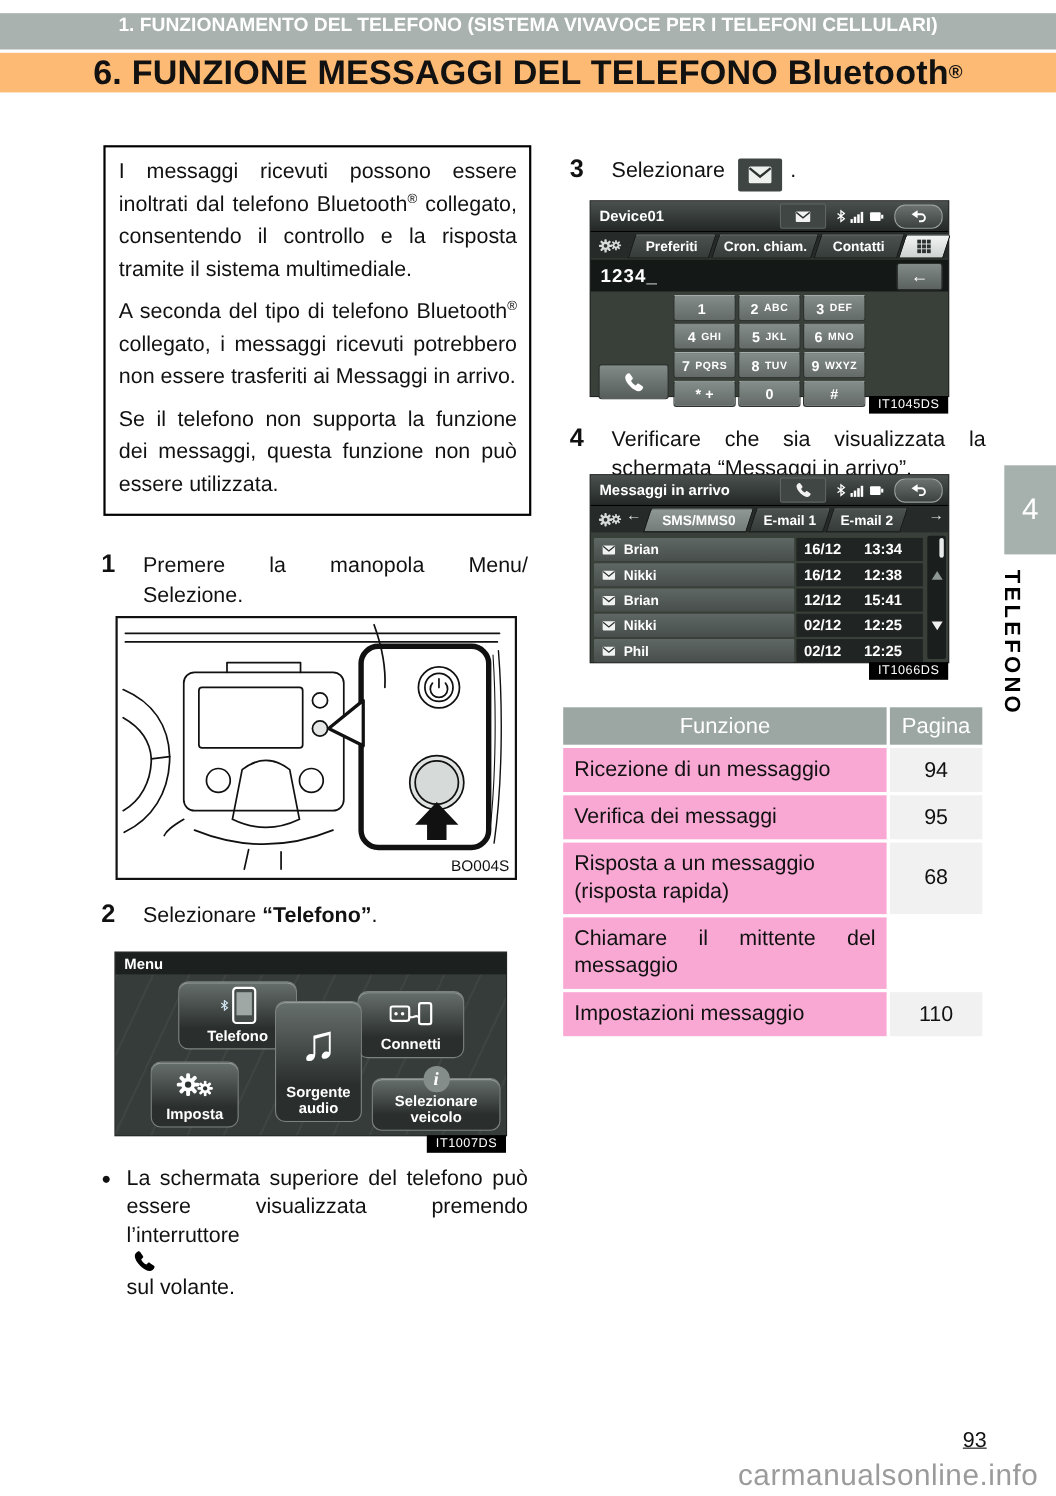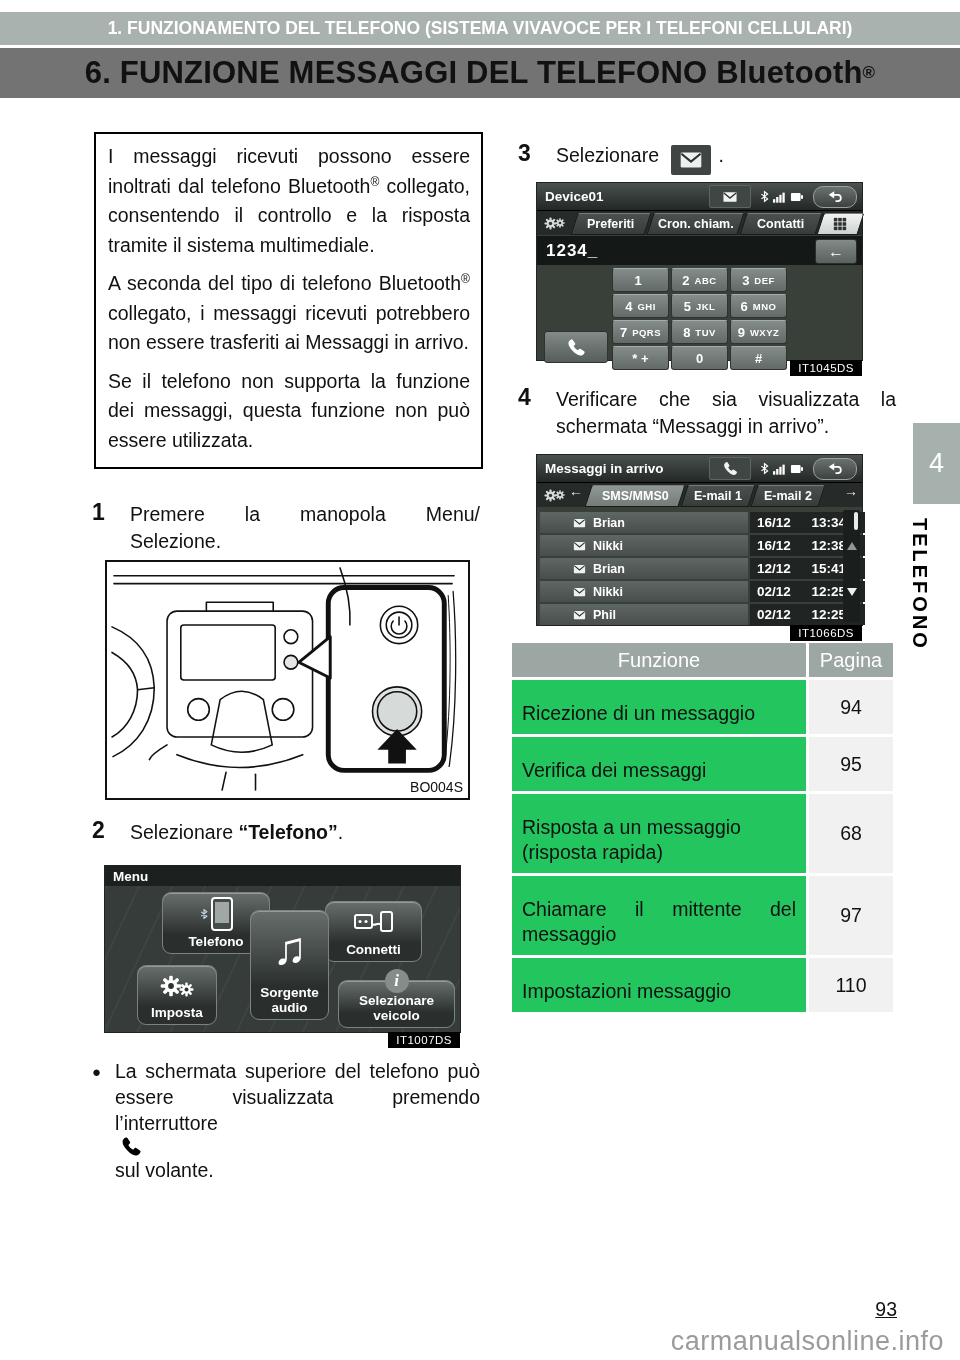--- a/index.html
+++ b/index.html
@@ -2,22 +2,22 @@
 <html><head>
 <meta charset="utf-8">
 <style>
   html,body{margin:0;padding:0;}
   body{width:960px;height:1360px;position:relative;background:#fff;
        font-family:"Liberation Sans",sans-serif;color:#111;overflow:hidden;}
   .abs{position:absolute;}
 
   
   .header-bar{left:0;top:12px;width:960px;height:33px;background:#a9b2ae;color:#fff;
-              font-weight:bold;font-size:17.5px;display:flex;align-items:center;justify-content:center;}
-  .title-bar{left:0;top:48px;width:960px;height:50px;background:#737373;display:flex;
+              font-weight:bold;font-size:17.5px;display:flex;align-items:flex-start;justify-content:center;}
+  .title-bar{left:0;top:48px;width:960px;height:36px;background:#fdba74;display:flex;
              align-items:center;justify-content:center;font-size:31px;font-weight:bold;letter-spacing:.2px;}
   .title-bar sup{font-size:17px;line-height:0;vertical-align:super;font-weight:bold;}
   .chapter-tab{left:913px;top:423px;width:47px;height:81px;background:#a6b0ac;color:#fff;
                font-size:27px;display:flex;align-items:center;justify-content:center;}
   .side-label{left:908px;top:518px;writing-mode:vertical-rl;font-weight:bold;font-size:20px;
               letter-spacing:3px;color:#000;}
   .page-number{right:63px;top:1298px;font-size:19.5px;text-decoration:underline;}
   .watermark{right:16px;top:1326px;font-size:27px;color:#9b9b9b;letter-spacing:.5px;}
 
   
@@ -79,24 +79,24 @@
   .key{position:absolute;width:55px;height:22px;border-radius:3px;color:#fff;
        background:linear-gradient(#848d8a,#636a67);border:1px solid #2e3331;border-top-color:#a5acaa;
        display:flex;align-items:center;justify-content:center;gap:5px;}
   .key .kn{font-size:13px;font-weight:bold;}
   .key .kl{font-size:9.5px;font-weight:bold;letter-spacing:.5px;}
   .call-btn{position:absolute;left:7px;top:138px;width:62px;height:30px;border-radius:3px;
             background:linear-gradient(#828b88,#565d5a);border:1px solid #2e3331;color:#fff;
             display:flex;align-items:center;justify-content:center;}
 
   
-  .inbox-shot{left:537px;top:455px;width:325px;height:170px;}
+  .inbox-shot{left:537px;top:432px;width:325px;height:170px;}
   .msg-row{position:absolute;left:3px;height:21px;display:flex;color:#fff;}
   .msg-left{width:182px;background:linear-gradient(#60686 5,#4a524f);background:linear-gradient(#5f6764,#474e4b);
-            display:flex;align-items:center;border-radius:1px;padding-left:26px;}
+            display:flex;align-items:center;border-radius:1px;}
   .msg-left .nm{font-size:12.5px;font-weight:bold;margin-left:6px;}
   .msg-right{width:115px;background:#20252 3;background:#202523;display:flex;align-items:center;
              justify-content:space-between;font-size:13.5px;font-weight:bold;margin-left:2px;}
   .msg-right .dt{margin-left:7px;}
   .msg-right .tm{margin-right:19px;}
   .scrollcol{position:absolute;right:2px;top:55px;width:17px;height:112px;background:#1a1f1d;border-radius:2px;}
   .thumb{position:absolute;right:2px;top:2px;width:4px;height:18px;background:#e9ebea;border-radius:2px;}
   .tri-up{position:absolute;left:4px;top:32px;width:0;height:0;border-left:5px solid transparent;
           border-right:5px solid transparent;border-bottom:8px solid #8e9793;}
   .tri-dn{position:absolute;left:4px;top:78px;width:0;height:0;border-left:5px solid transparent;
@@ -122,21 +122,21 @@
           align-items:center;justify-content:center;font-family:"Liberation Serif",serif;
           font-style:italic;font-weight:bold;font-size:17px;}
 
   
   .ftable{left:512px;top:643px;width:381px;font-size:19.5px;}
   .ftable .hrow{display:flex;height:34px;background:#fff;}
   .ftable .hrow .hc{background:#9ca7a3;color:#fff;display:flex;align-items:center;justify-content:center;font-size:20px;}
   .ftable .hc1{width:294px;}
   .ftable .hc2{flex:1;margin-left:3px;}
   .trow{display:flex;margin-top:3px;}
-  .fc{width:274px;background:#22c55e;padding:21px 10px 8px 10px;line-height:25px;}
+  .fc{width:274px;background:#f9a8d4;padding:7px 10px 8px 10px;line-height:25px;}
   .pc{flex:1;background:#f1f1f1;margin-left:3px;display:flex;align-items:center;justify-content:center;}
   .fc.just{text-align:justify;}
 
   svg.ic{display:block;}
 </style>
 </head>
 <body>
 
 <svg width="0" height="0" style="position:absolute" aria-hidden="true">
   <defs>
@@ -581,21 +581,20 @@
     <div class="trow">
       <span class="fc">Verifica dei messaggi</span>
       <span class="pc">95</span>
     </div>
     <div class="trow">
       <span class="fc">Risposta a un messaggio (risposta rapida)</span>
       <span class="pc">68</span>
     </div>
     <div class="trow">
       <span class="fc just">Chiamare il mittente del messaggio</span>
-      <span class="pc">97</span>
     </div>
     <div class="trow">
       <span class="fc">Impostazioni messaggio</span>
       <span class="pc">110</span>
     </div>
   </div>
 
   <div class="abs chapter-tab">
       <span>4</span>
     </div>

